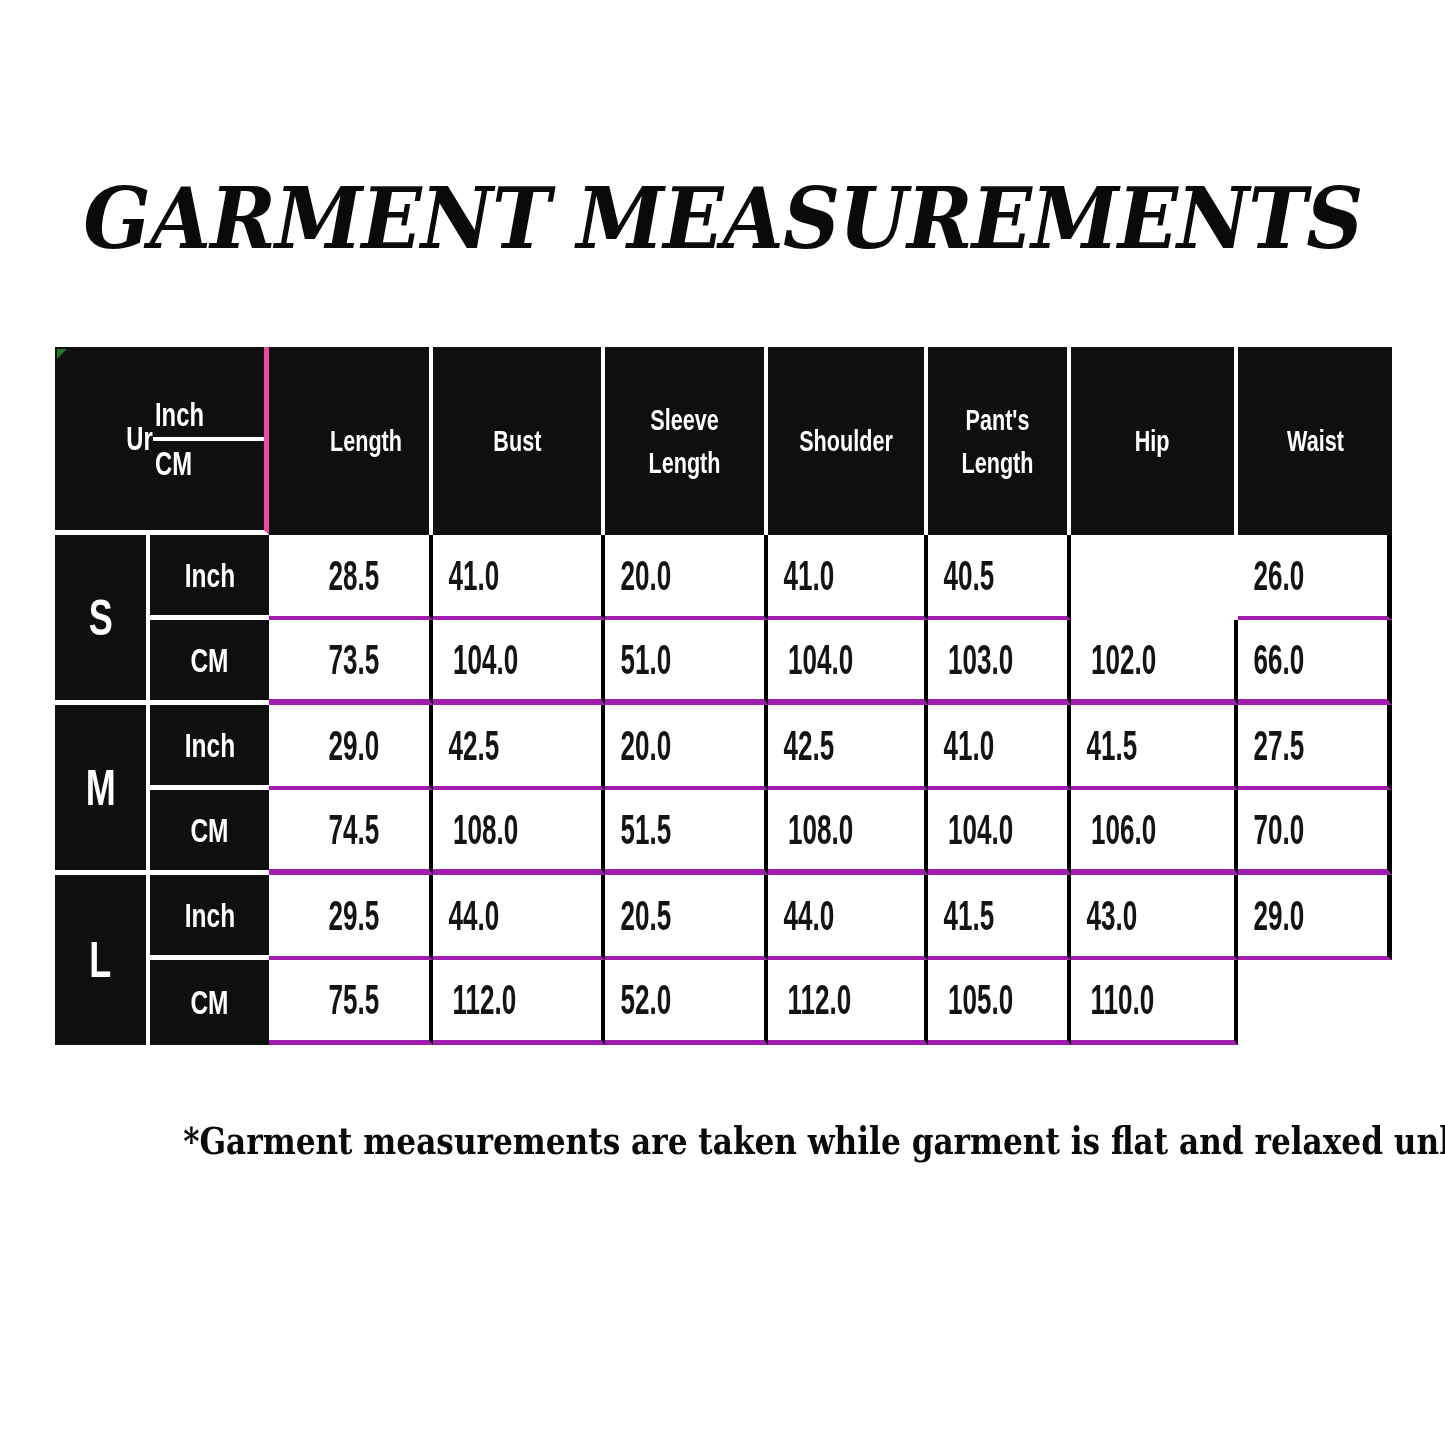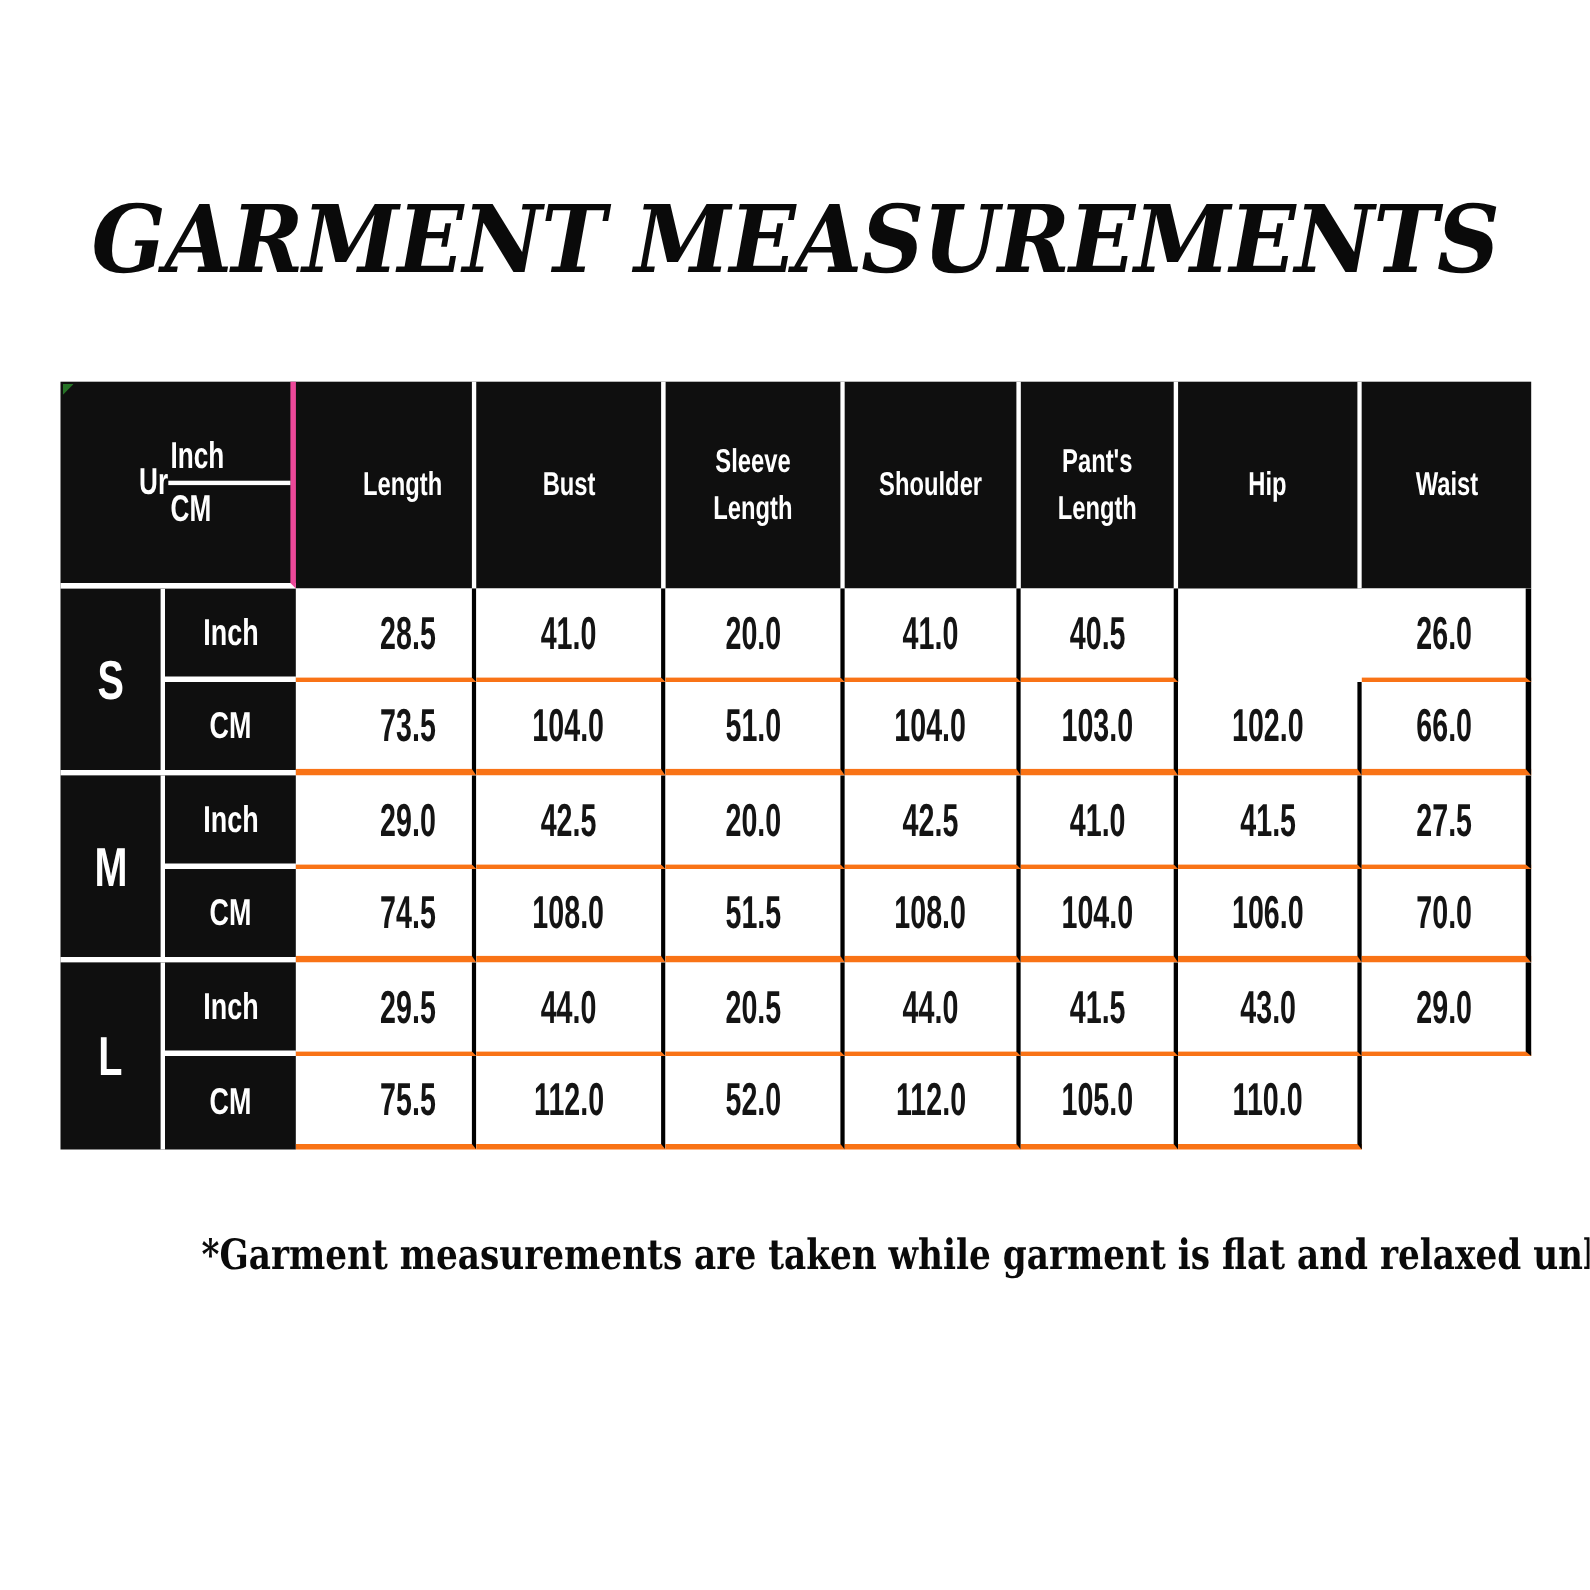--- a/index.html
+++ b/index.html
@@ -57,23 +57,23 @@
   .sz.sz-l{grid-row:6 / 8;border-bottom:none;}
   
   .ul{
     grid-column:2;background:#0f0f0f;color:#ffffff;display:flex;align-items:center;justify-content:center;
     font-weight:bold;font-size:34px;border-bottom:5px solid #ffffff;
   }
   .ul .tw{display:inline-block;transform:scaleX(0.72);transform-origin:center;}
   .ul.lr{border-bottom:none;}
   
   .dc{
-    background:#ffffff;color:#141414;display:flex;align-items:center;justify-content:center;
+    background:#ffffff;color:#141414;display:flex;align-items:center;
     font-weight:bold;font-size:42px;
-    border-right:4px solid #000000;border-bottom:4px solid #f97316;
+    border-right:4px solid #000000;border-bottom:4px solid #a21caf;
   }
   .dc.c9{border-right:5px solid #000000;}
   .dc.ge{border-bottom-width:6px;}
   .dc.lr{border-bottom-width:5px;}
   
   .r2{grid-row:2;}.r3{grid-row:3;}.r4{grid-row:4;}.r5{grid-row:5;}.r6{grid-row:6;}.r7{grid-row:7;}
   .c3{grid-column:3;padding-left:44px;}.c4{grid-column:4;}.c5{grid-column:5;}.c6{grid-column:6;}
   .c7{grid-column:7;}.c8{grid-column:8;}.c9{grid-column:9;}
   
   .note-wrap{position:absolute;top:1118px;left:0;width:1445px;text-align:center;white-space:nowrap;}

